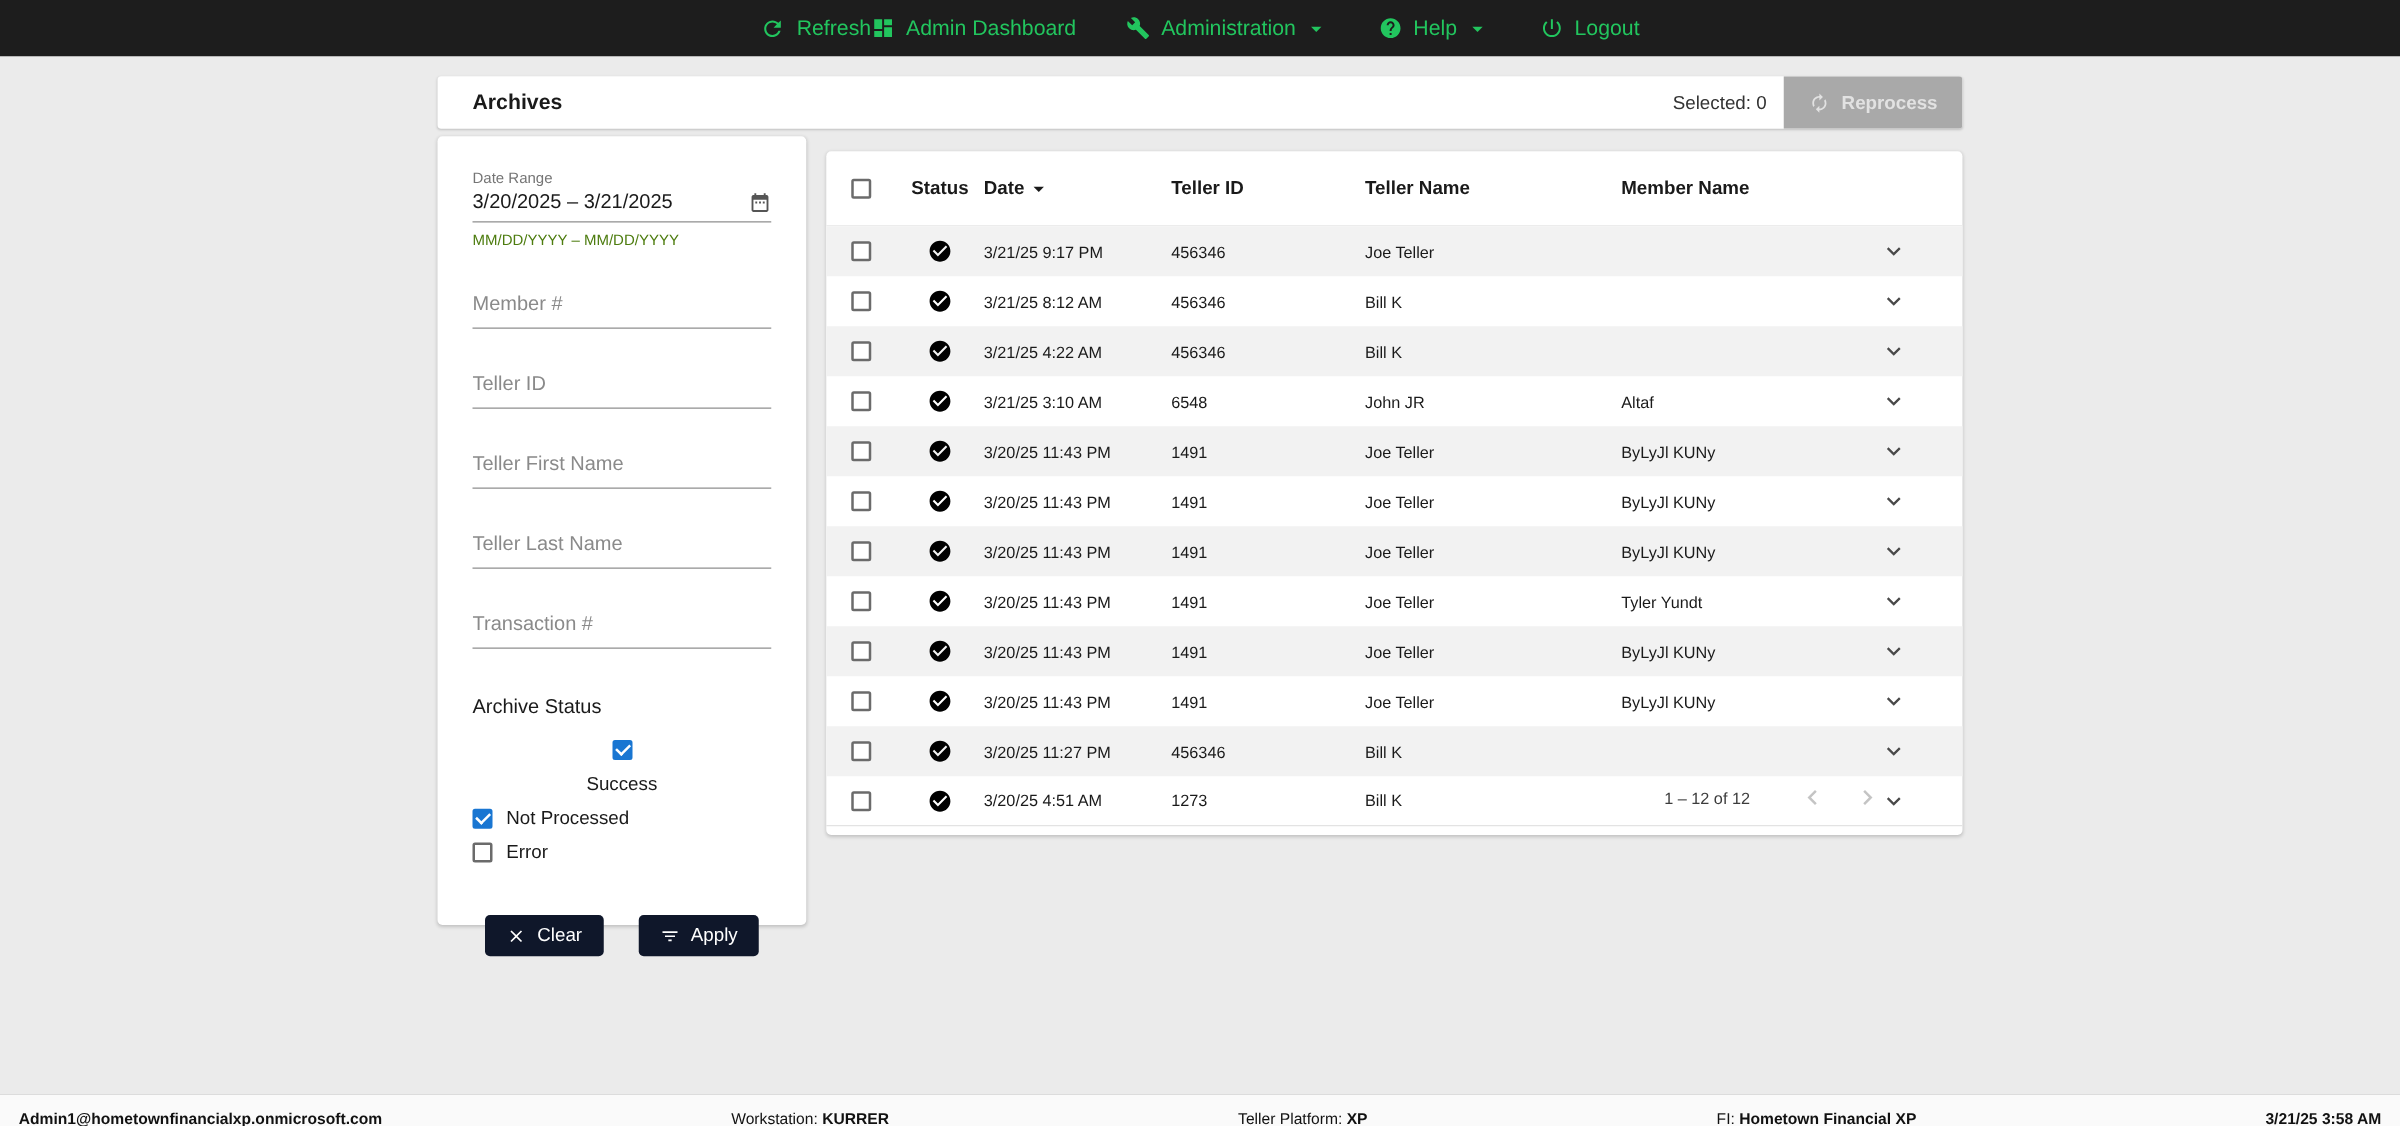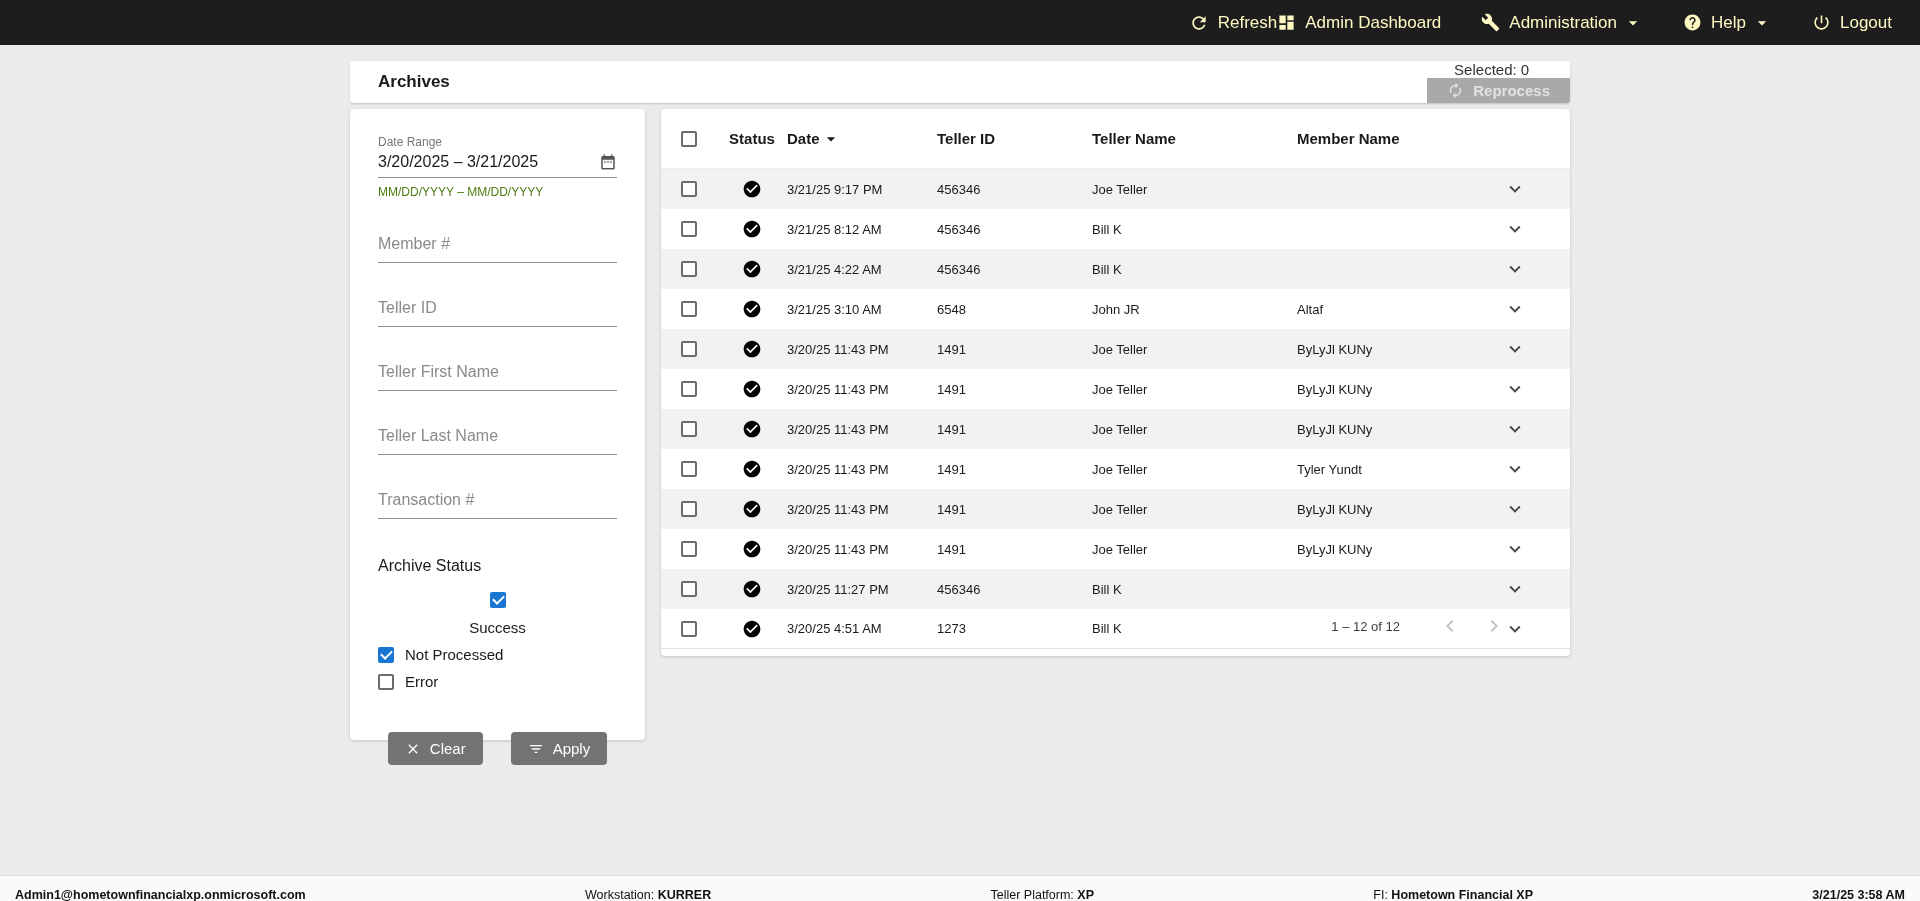--- a/index.html
+++ b/index.html
@@ -8,39 +8,39 @@
     font-family:"Liberation Sans", sans-serif;
     background:#ebebeb;
     color:#1a1a1a;
   }
   [data-interactable="true"] { cursor:pointer; }
   input[data-interactable="true"] { cursor:text; }
   .icon svg { display:block; fill:currentColor; }
 
   
   .topbar {
-    height:45px; background:#1d1d1d; color:#fef9c3;
-    display:flex; align-items:center; justify-content:flex-end;
+    height:45px; background:#1d1d1d; color:#22c55e;
+    display:flex; align-items:center; justify-content:center;
     padding:0 28px;
   }
   .tb-left, .tb-right { display:flex; align-items:center; }
   .tb-right { gap:40px; }
   .nav-item { display:flex; align-items:center; gap:9px; font-size:17px; }
   .nav-item .caret { margin-left:-3px; }
 
   
   .content { width:1220px; margin:16px auto 0; }
 
   .page-header {
     background:#fff; height:42px; display:flex; align-items:center;
     padding-left:28px; border-radius:3px; overflow:hidden;
     box-shadow:0 1px 2px rgba(0,0,0,.18); margin-bottom:6px;
   }
   .page-title { font-weight:bold; font-size:17px; }
-  .header-right { margin-left:auto; display:flex; align-items:center; height:100%;flex-direction:column; }
+  .header-right { margin-left:auto; display:flex; align-items:center; height:100%; }
   .selected-label { font-size:15px; color:#333; margin-right:14px; }
   .reprocess-btn {
     height:100%; border:none; background:#a9a9a9; color:#e2e2e2;
     display:flex; align-items:center; gap:9px; padding:0 20px;
     font-size:15px; font-family:inherit;font-weight:bold;
   }
 
   .cards { display:flex; gap:16px; align-items:flex-start; }
   .card { background:#fff; border-radius:4px; box-shadow:0 1px 3px rgba(0,0,0,.18); }
 
@@ -73,26 +73,26 @@
   }
   .cbx.checked { background:#1976d2; border-color:#1976d2; }
   .cbx.checked::after {
     content:""; position:absolute; left:3px; top:-1px; width:5px; height:9px;
     border:solid #fff; border-width:0 2px 2px 0; transform:rotate(45deg);
   }
 
   .btn-row { display:flex; justify-content:center; gap:28px; margin-top:42px; }
   .btn {
     display:flex; align-items:center; gap:9px; border:none; border-radius:4px;
-    background:#737373; color:#fff; height:33px; padding:0 17px;
+    background:#0f172a; color:#fff; height:33px; padding:0 17px;
     font-size:15px; font-family:inherit;
   }
 
   
-  .table-card { flex:1; height:547px; position:relative; }
+  .table-card { flex:1; height:547px; position:relative;margin-top:12px; }
   .thead, .trow {
     display:grid;
     grid-template-columns:56px 70px 150px 155px 205px 1fr 110px;
     align-items:center;
   }
   .thead { height:60px; font-size:15px; font-weight:bold; border-bottom:1px solid #ececec; }
   .trow { height:40px; font-size:13px; }
   .trow.alt { background:#f2f2f2; }
   .trow:last-child { border-bottom:1px solid #e3e3e3; }
   .cell-center { display:flex; justify-content:center; align-items:center; }

